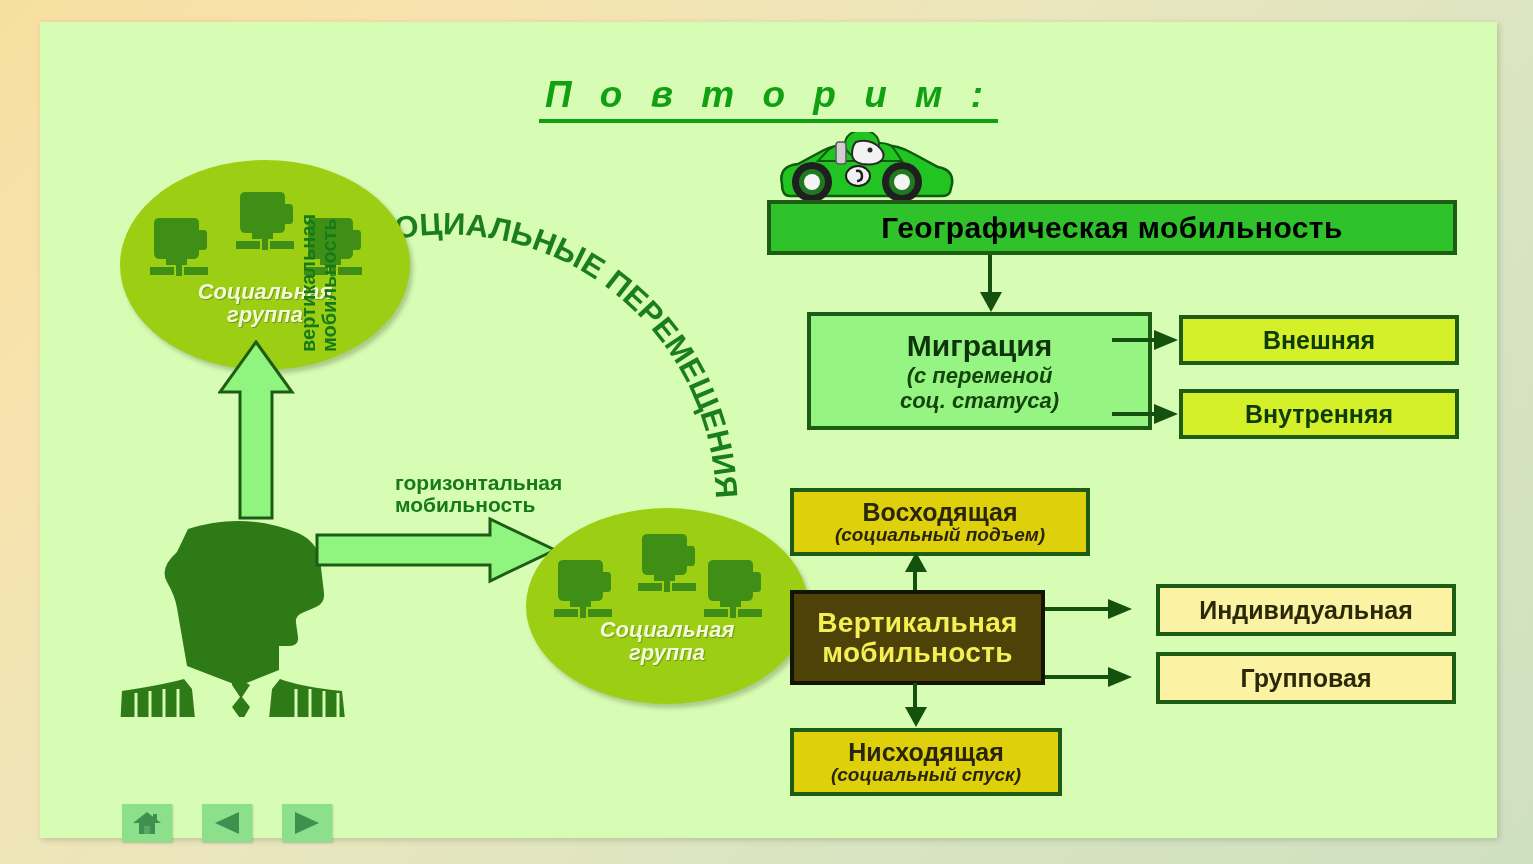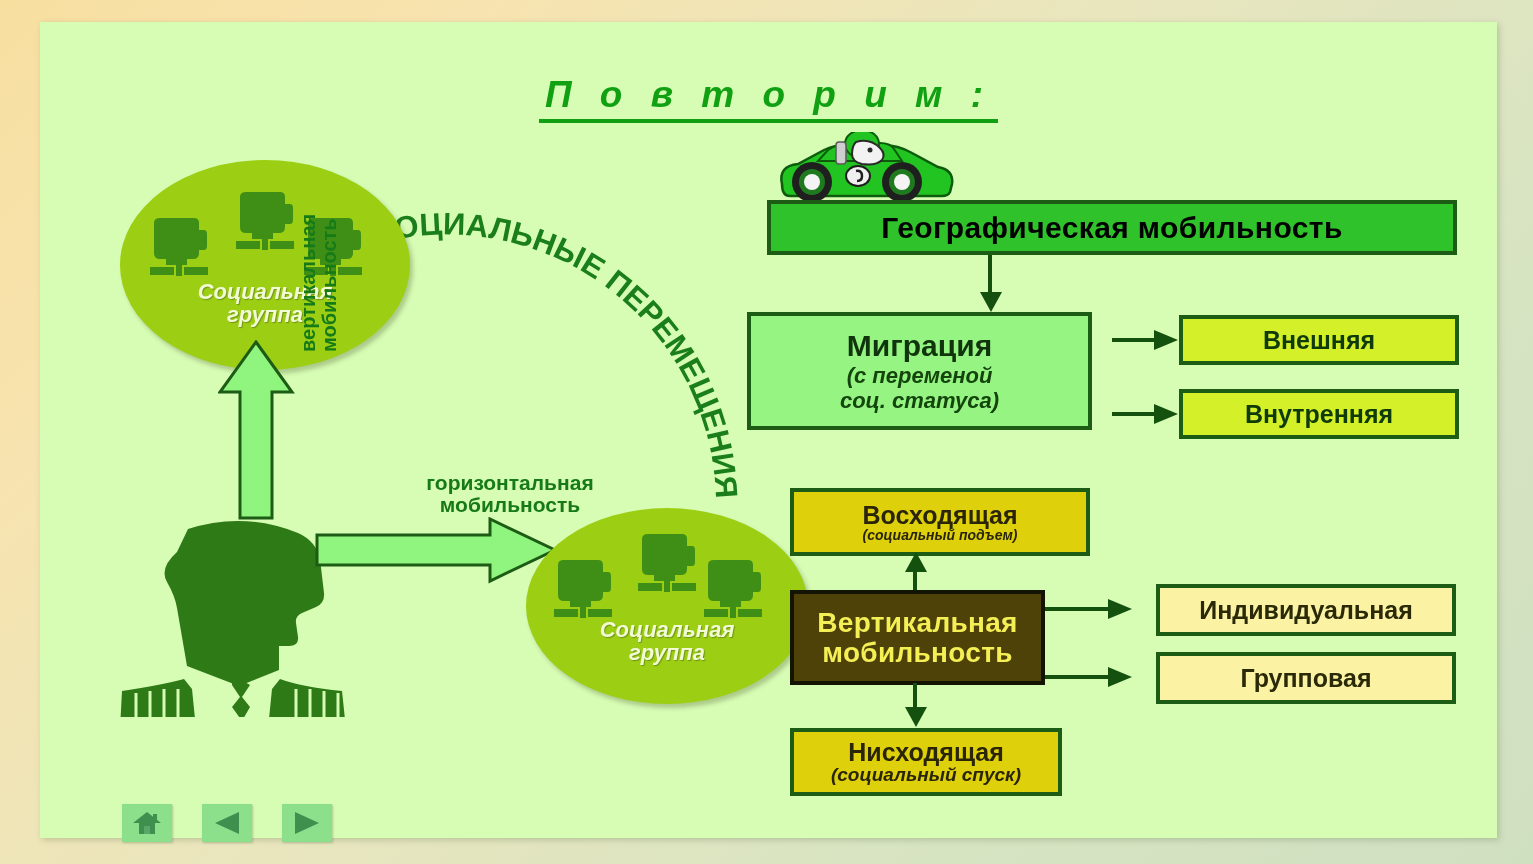--- a/index.html
+++ b/index.html
@@ -28,32 +28,32 @@
     position:absolute;box-sizing:border-box;border:4px solid #1d5c14;
     display:flex;flex-direction:column;align-items:center;justify-content:center;
     text-align:center;line-height:1.05;
   }
   .box .main{font-weight:bold;}
   .box .sub{font-style:italic;font-weight:bold;}
 
   #box-geo{left:727px;top:178px;width:690px;height:55px;background:#2fc22b;}
   #box-geo .main{font-size:30px;color:#000000;letter-spacing:.4px;}
 
-  #box-migr{left:707px;top:290px;width:345px;height:118px;background:#96f582;}
+  #box-migr{left:767px;top:290px;width:345px;height:118px;background:#96f582;}
   #box-migr .main{font-size:30px;color:#10340b;}
   #box-migr .sub{font-size:22px;color:#13450d;margin-top:2px;}
 
   #box-ext{left:1139px;top:293px;width:280px;height:50px;background:#d4f028;}
   #box-ext .main{font-size:25px;color:#0f3a0a;}
   #box-int{left:1139px;top:367px;width:280px;height:50px;background:#d4f028;}
   #box-int .main{font-size:25px;color:#0f3a0a;}
 
   #box-up{left:750px;top:466px;width:300px;height:68px;background:#ded00b;}
   #box-up .main{font-size:25px;color:#2a2506;}
-  #box-up .sub{font-size:14px;color:#2a2506;text-align:center;}
+  #box-up .sub{font-size:19px;color:#2a2506;text-align:center;}
 
   #box-vert{left:750px;top:568px;width:255px;height:95px;background:#4e4209;border-color:#141402;}
   #box-vert .main{font-size:28px;color:#f4ef55;letter-spacing:.3px;}
 
   #box-indiv{left:1116px;top:562px;width:300px;height:52px;background:#fbf2a3;}
   #box-indiv .main{font-size:25px;color:#2b2a08;}
   #box-group{left:1116px;top:630px;width:300px;height:52px;background:#fbf2a3;}
   #box-group .main{font-size:25px;color:#2b2a08;}
 
   #box-down{left:750px;top:706px;width:272px;height:68px;background:#ded00b;}
@@ -78,21 +78,21 @@
   #ell2{left:486px;top:486px;width:282px;height:196px;}
   #ell2 .cap{top:110px;}
 
   
   .lbl{position:absolute;font-weight:bold;color:#167a17;line-height:1.05;}
   #lbl-vert{
     left:258px;top:330px;font-size:20px;width:150px;
     transform:rotate(-90deg);transform-origin:0 0;text-align:left;
     white-space:nowrap;
   }
-  #lbl-horiz{left:355px;top:450px;font-size:21px;text-align:center;width:230px;}
+  #lbl-horiz{left:355px;top:450px;font-size:21px;width:230px;}
 
   
   .nav{
     position:absolute;width:50px;height:38px;background:#8ce08c;
     display:flex;align-items:center;justify-content:center;
     box-shadow:1px 1px 2px rgba(70,100,60,.3);
   }
   #nav-home{left:82px;top:782px;}
   #nav-prev{left:162px;top:782px;}
   #nav-next{left:242px;top:782px;}

